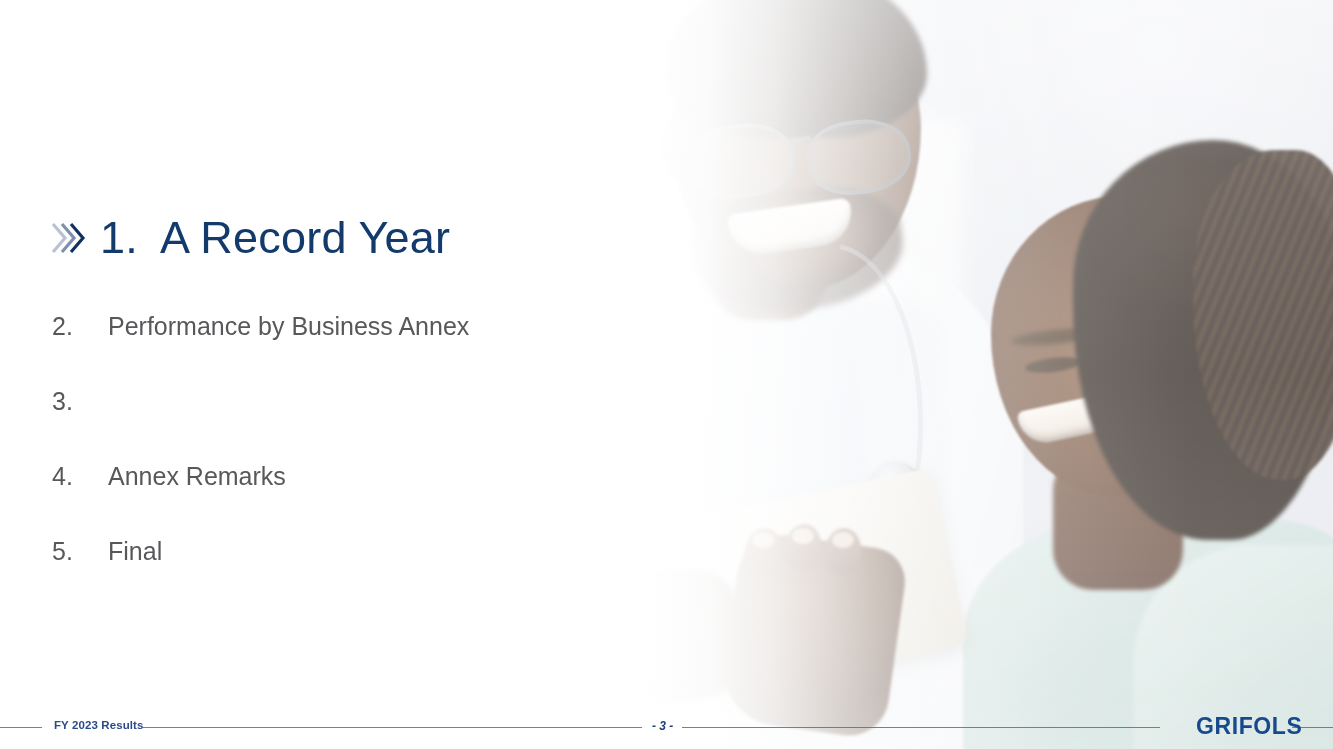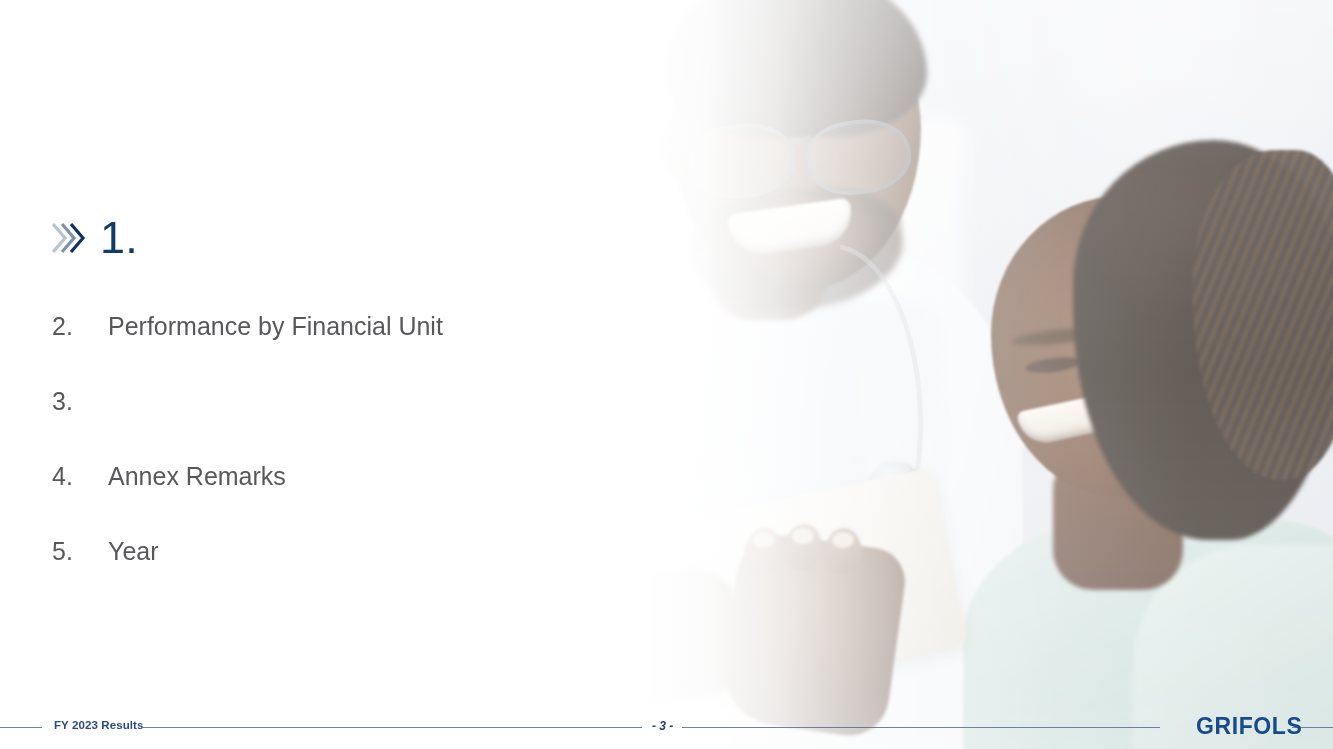--- a/index.html
+++ b/index.html
@@ -534,42 +534,43 @@
   <div class="content">
 
     <div class="toc-title-row">
       <svg class="chevron" viewBox="0 0 34 40">
         <path d="M1 6 L13 20 L1 34" fill="none" stroke="#b9c2d4" stroke-width="3.2"></path>
         <path d="M10 6 L22 20 L10 34" fill="none" stroke="#7f90ad" stroke-width="3.2"></path>
         <path d="M19 6 L31 20 L19 34" fill="none" stroke="#12315e" stroke-width="3.2"></path>
       </svg>
       <div class="toc-title">
         <span class="num">1.</span>
+        <span>A Record Year</span>
       </div>
     </div>
 
     <div class="toc-list">
 
       <div class="toc-item">
         <span class="num">2.</span>
-        <span>Performance by Financial Unit</span>
+        <span>Performance by Business Annex</span>
       </div>
 
       <div class="toc-item">
         <span class="num">3.</span>
       </div>
 
       <div class="toc-item">
         <span class="num">4.</span>
         <span>Annex Remarks</span>
       </div>
 
       <div class="toc-item">
         <span class="num">5.</span>
-        <span>Year</span>
+        <span>Final</span>
       </div>
 
     </div>
   </div>
 
   <div class="footer">
     <span class="footer-rule rule-1"></span>
     <span class="footer-rule rule-2"></span>
     <span class="footer-rule rule-3"></span>
     <span class="footer-rule rule-4"></span>

